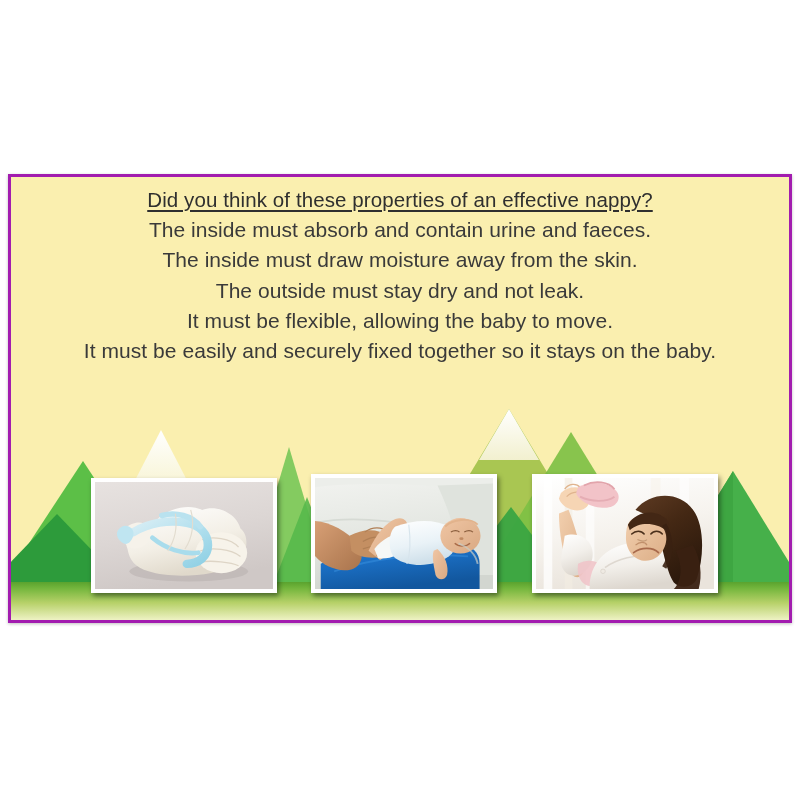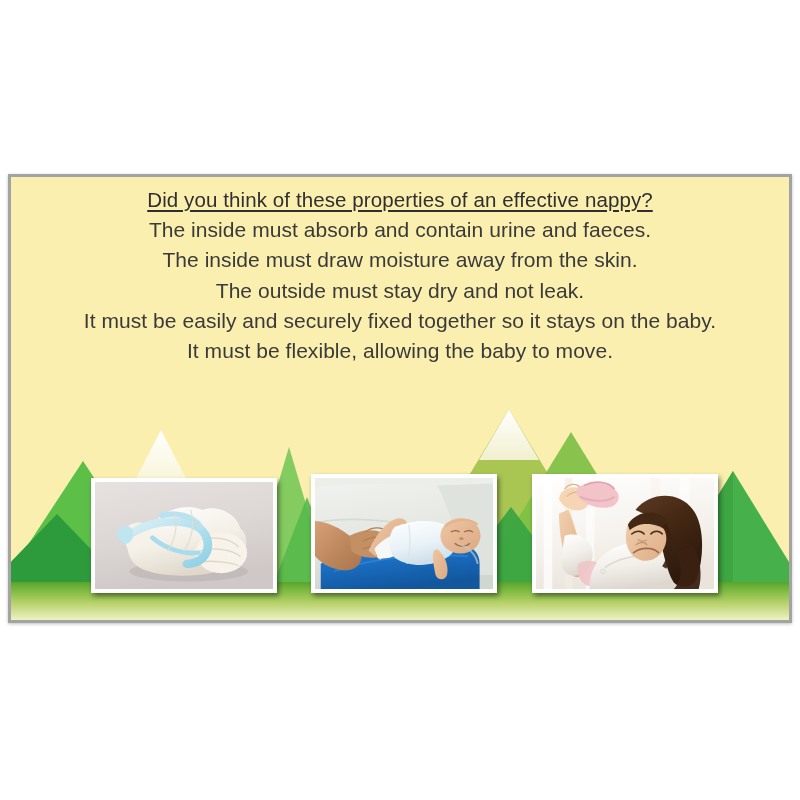--- a/index.html
+++ b/index.html
@@ -20,21 +20,21 @@
   }
 
   
   #slide {
     position: absolute;
     left: 8px;
     top: 174px;
     width: 784px;
     height: 449px;
     background: #faefaf;
-    border: 3px solid #a3a3a3;
+    border: 3px solid #a21caf;
     box-sizing: border-box;
     overflow: hidden;
     box-shadow: 0 1px 3px rgba(0,0,0,0.25);
   }
 
   
   #scenery {
     position: absolute;
     left: 0;
     top: 0;
@@ -140,22 +140,22 @@
       <polygon points="722,294 722,424 642,424" fill="#3da441" opacity="0.85"></polygon>
 
       <rect x="0" y="405" width="778" height="38" fill="url(#groundGrad)"></rect>
     </svg>
 
     <div id="textblock">
       <p class="title-line">Did you think of these properties of an effective nappy?</p>
       <p class="body-line">The inside must absorb and contain urine and faeces.</p>
       <p class="body-line">The inside must draw moisture away from the skin.</p>
       <p class="body-line">The outside must stay dry and not leak.</p>
+      <p class="body-line">It must be flexible, allowing the baby to move.</p>
       <p class="body-line">It must be easily and securely fixed together so it stays on the baby.</p>
-      <p class="body-line">It must be flexible, allowing the baby to move.</p>
     </div>
 
     <div class="photo" id="photo-1">
       <svg viewBox="0 0 186 115" preserveAspectRatio="none">
         <defs>
           <linearGradient id="p1bg" x1="0" y1="0" x2="0.3" y2="1">
             <stop offset="0%" stop-color="#e7e2e0"></stop>
             <stop offset="55%" stop-color="#dcd6d4"></stop>
             <stop offset="100%" stop-color="#cfc8c6"></stop>
           </linearGradient>

